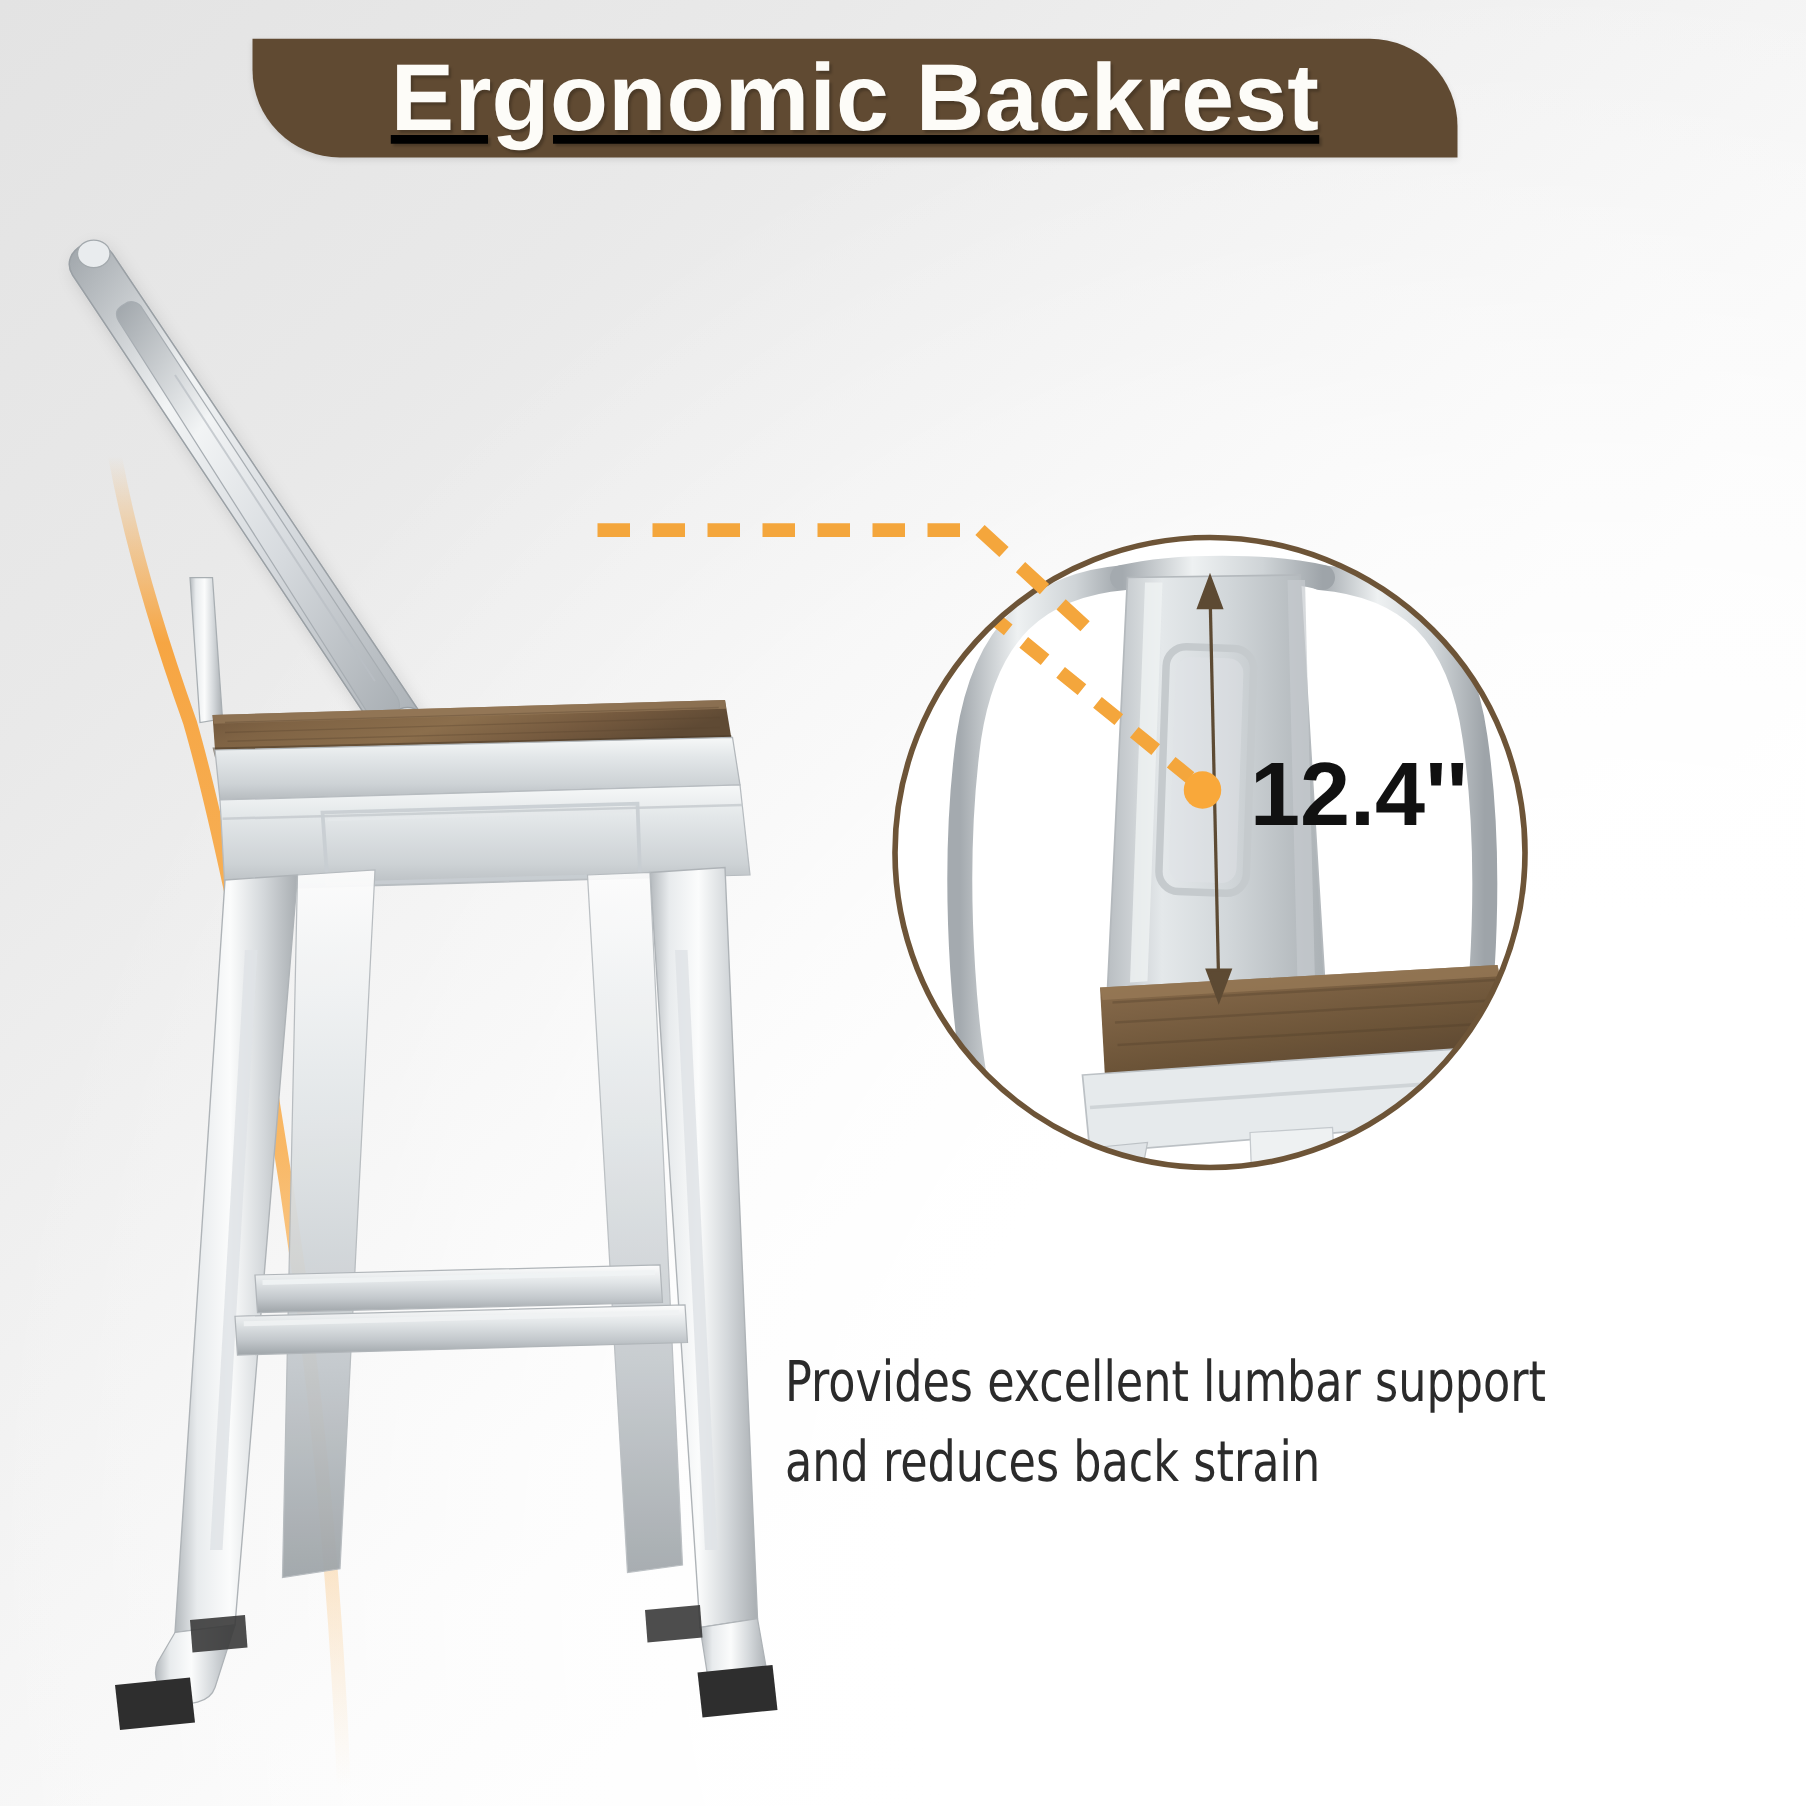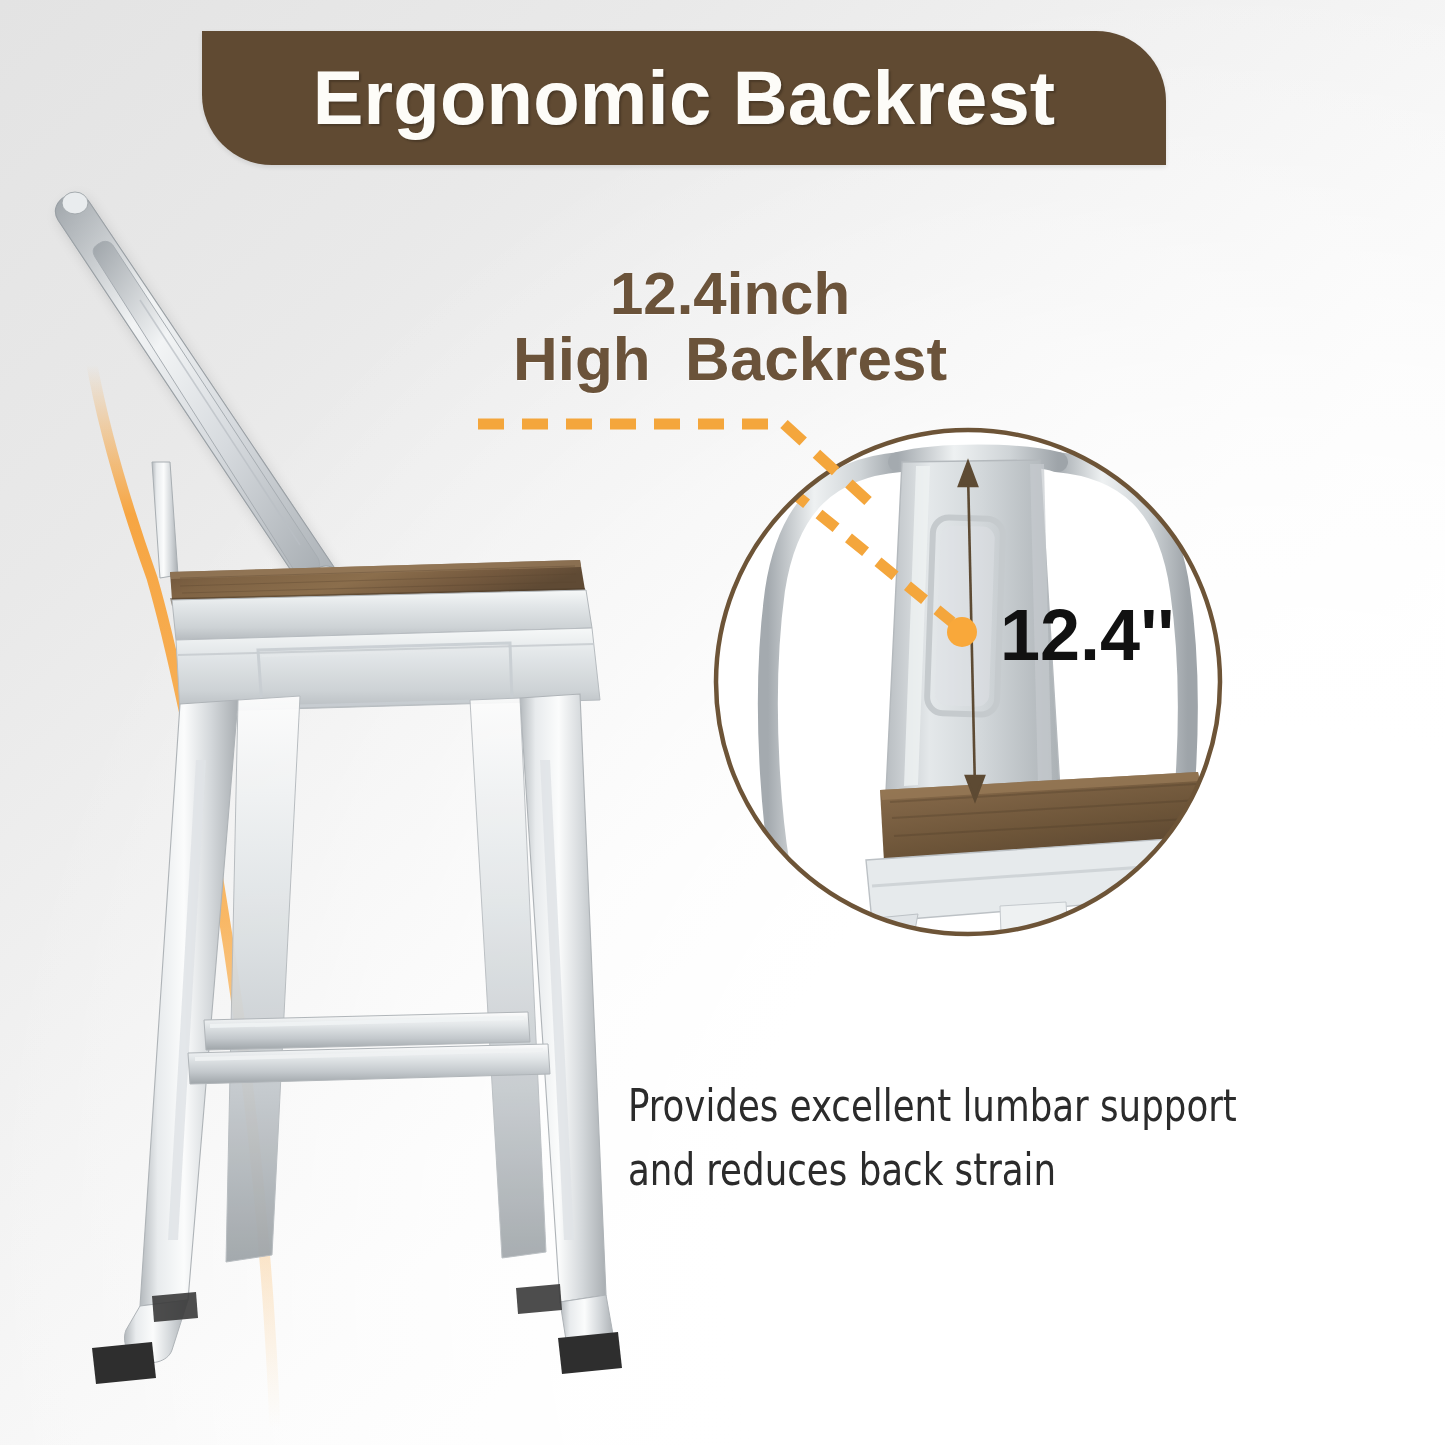--- a/index.html
+++ b/index.html
@@ -11,25 +11,25 @@
   }
   #stage{
     position:relative;width:1445px;height:1445px;overflow:hidden;
     background:
       radial-gradient(circle at 88% 88%, #ffffff 0%, #ffffff 30%, rgba(255,255,255,0) 72%),
       linear-gradient(138deg, #e3e3e3 0%, #e9e9e9 22%, #f2f2f2 42%, #fafafa 60%, #ffffff 78%, #ffffff 100%);
   }
 
   
   .banner{
-    position:absolute;left:202px;top:31px;width:964px;height:134px;
+    position:absolute;left:202px;top:31px;width:964px;height:95px;
     background:#604a32;
     border-radius:0 70px 0 70px;
     box-shadow:0 2px 5px rgba(0,0,0,.10);
-    display:flex;align-items:center;justify-content:center;
+    display:flex;align-items:center;justify-content:center;text-decoration:underline;
   }
   .banner-title{
     color:#fdfcf8;font-size:76px;font-weight:bold;letter-spacing:.2px;
     line-height:1;white-space:nowrap;
     text-shadow:2px 2px 2px rgba(0,0,0,.22);
   }
 
   
   .headline{
     position:absolute;left:420px;top:262px;width:620px;text-align:center;
@@ -252,23 +252,19 @@
       <path d="M784,424 L880,512"></path>
     </g>
 
     <text x="1000" y="660" font-family="Liberation Sans, sans-serif" font-size="72" font-weight="bold" fill="#111111">12.4''</text>
   </svg>
 
   <div class="banner">
     <div class="banner-title">Ergonomic Backrest</div>
   </div>
 
-  <div class="headline">
-    <span class="l1">12.4inch</span>
-    <span class="l2">High  Backrest</span>
-  </div>
 
   <div class="caption">
     <span>Provides excellent lumbar support</span>
     <span>and reduces back strain</span>
   </div>
 
 </div>
 
 </body></html>

